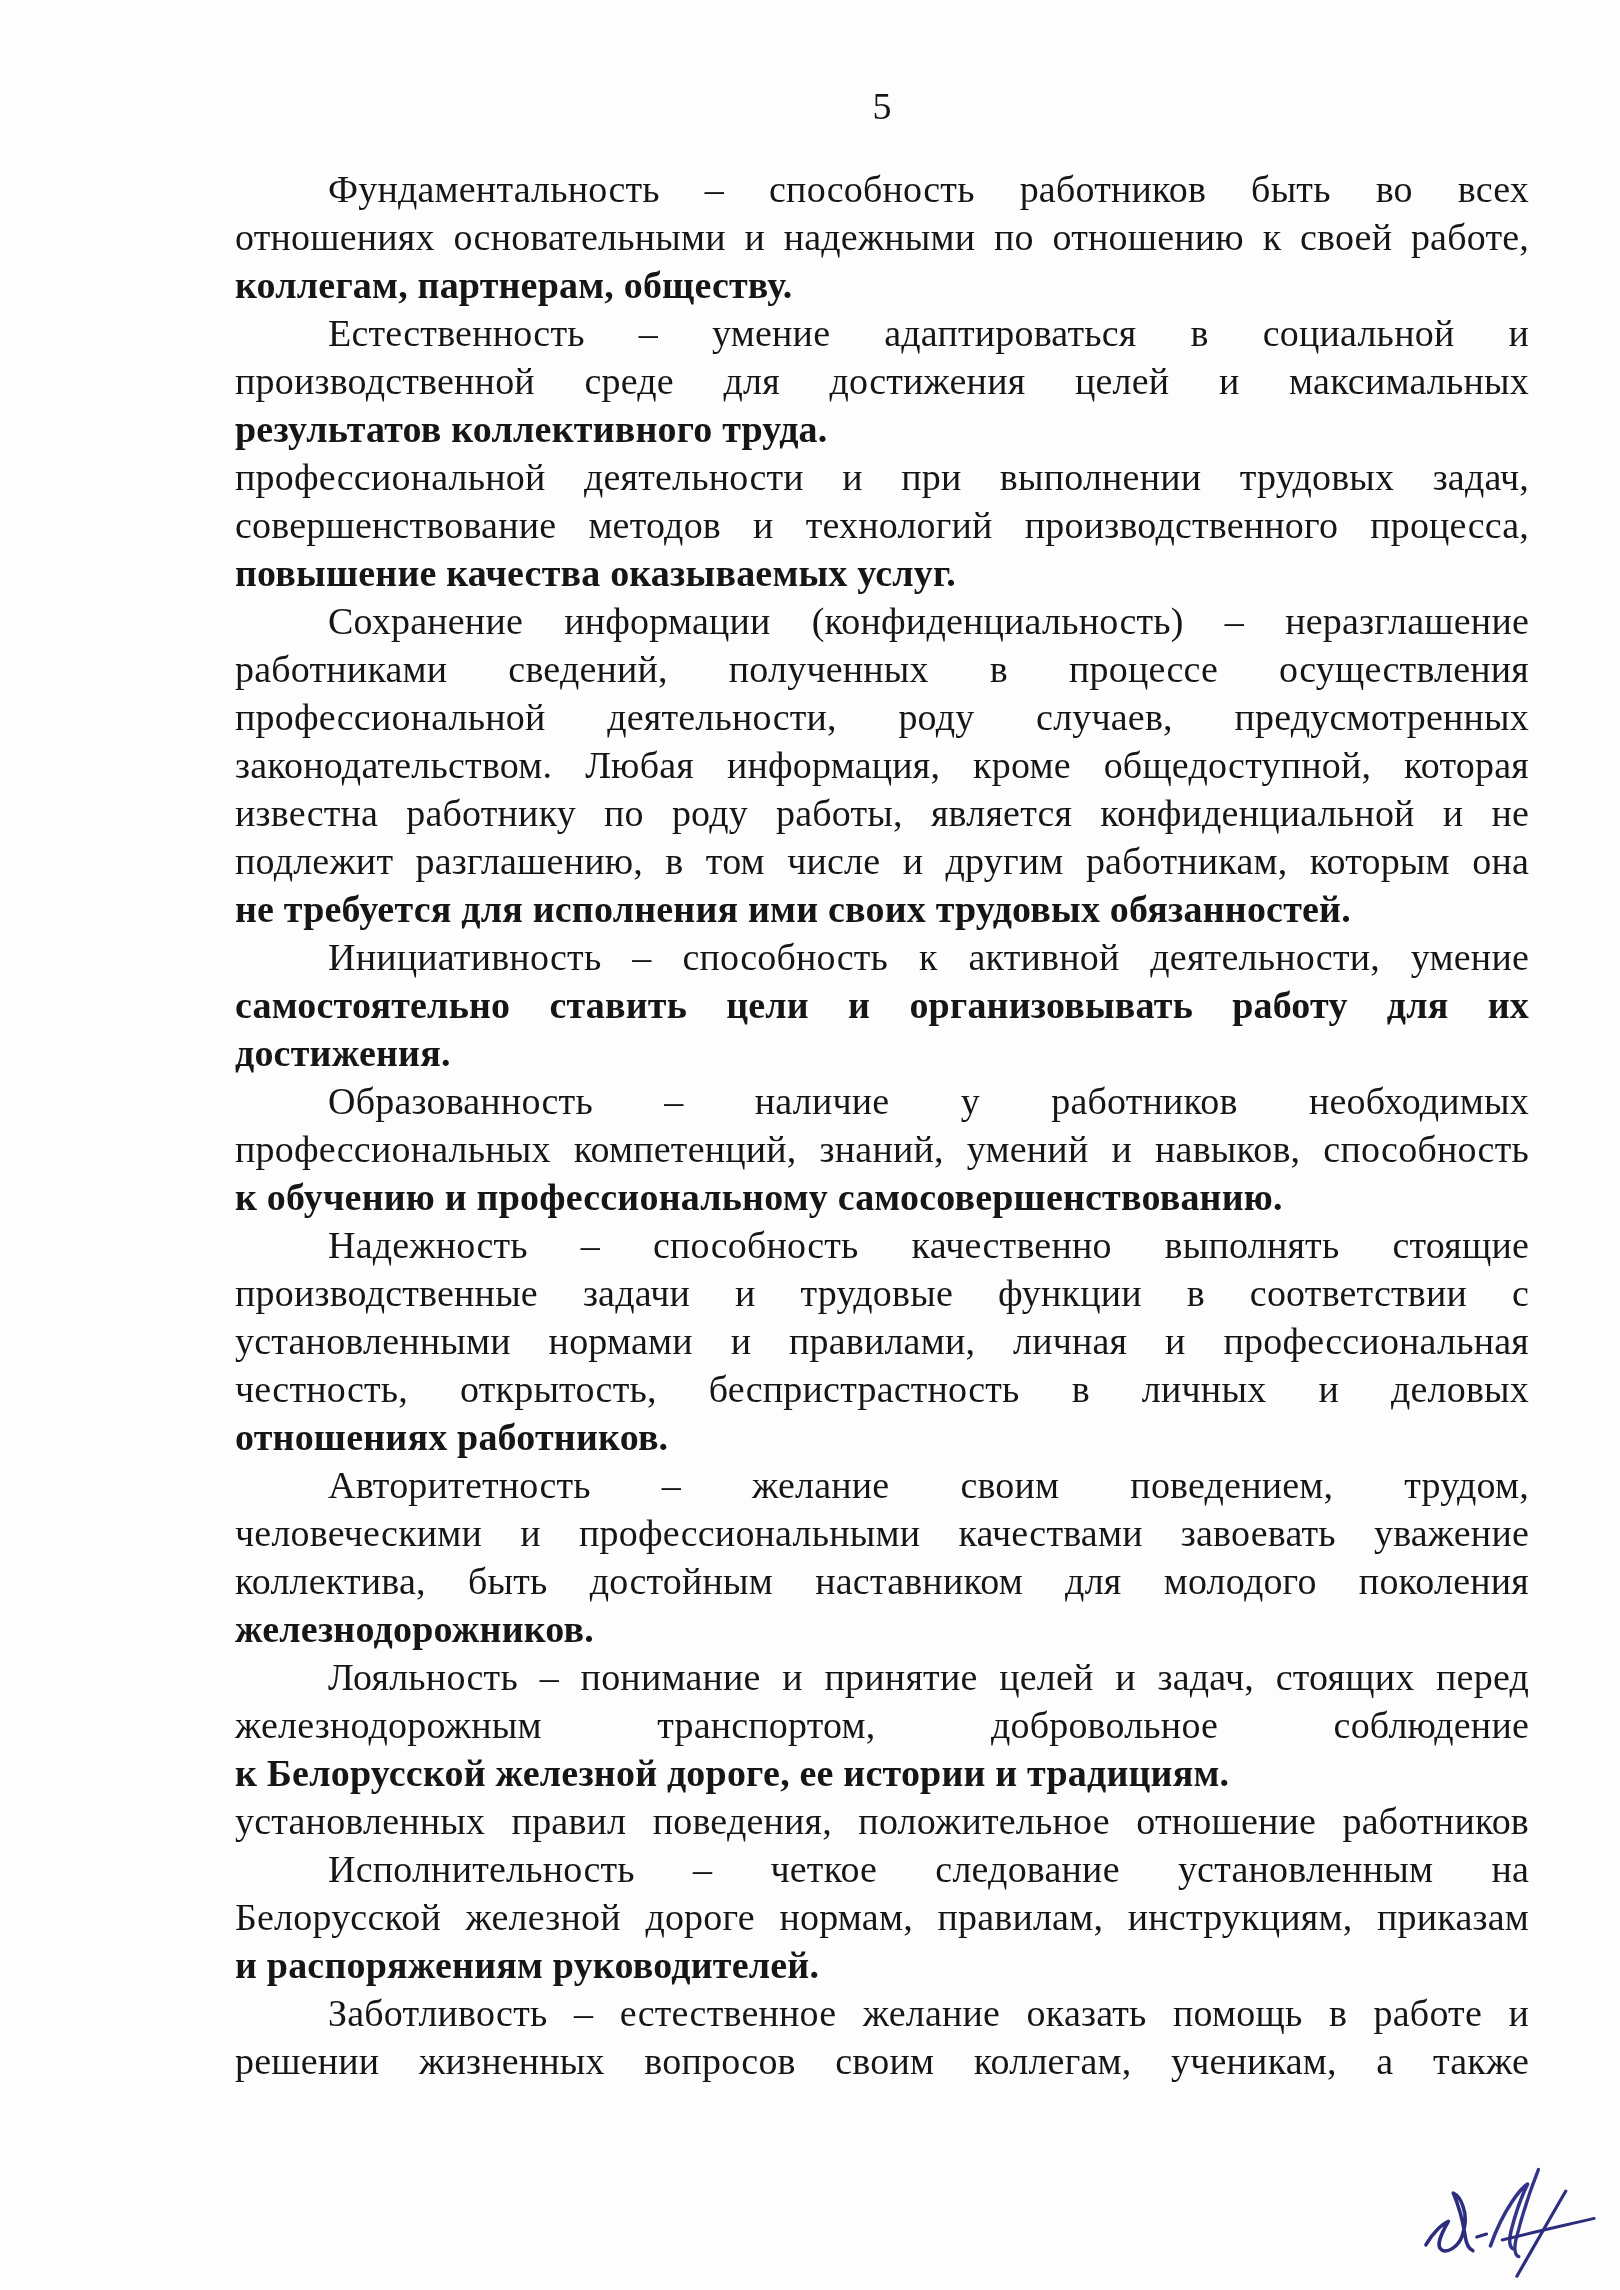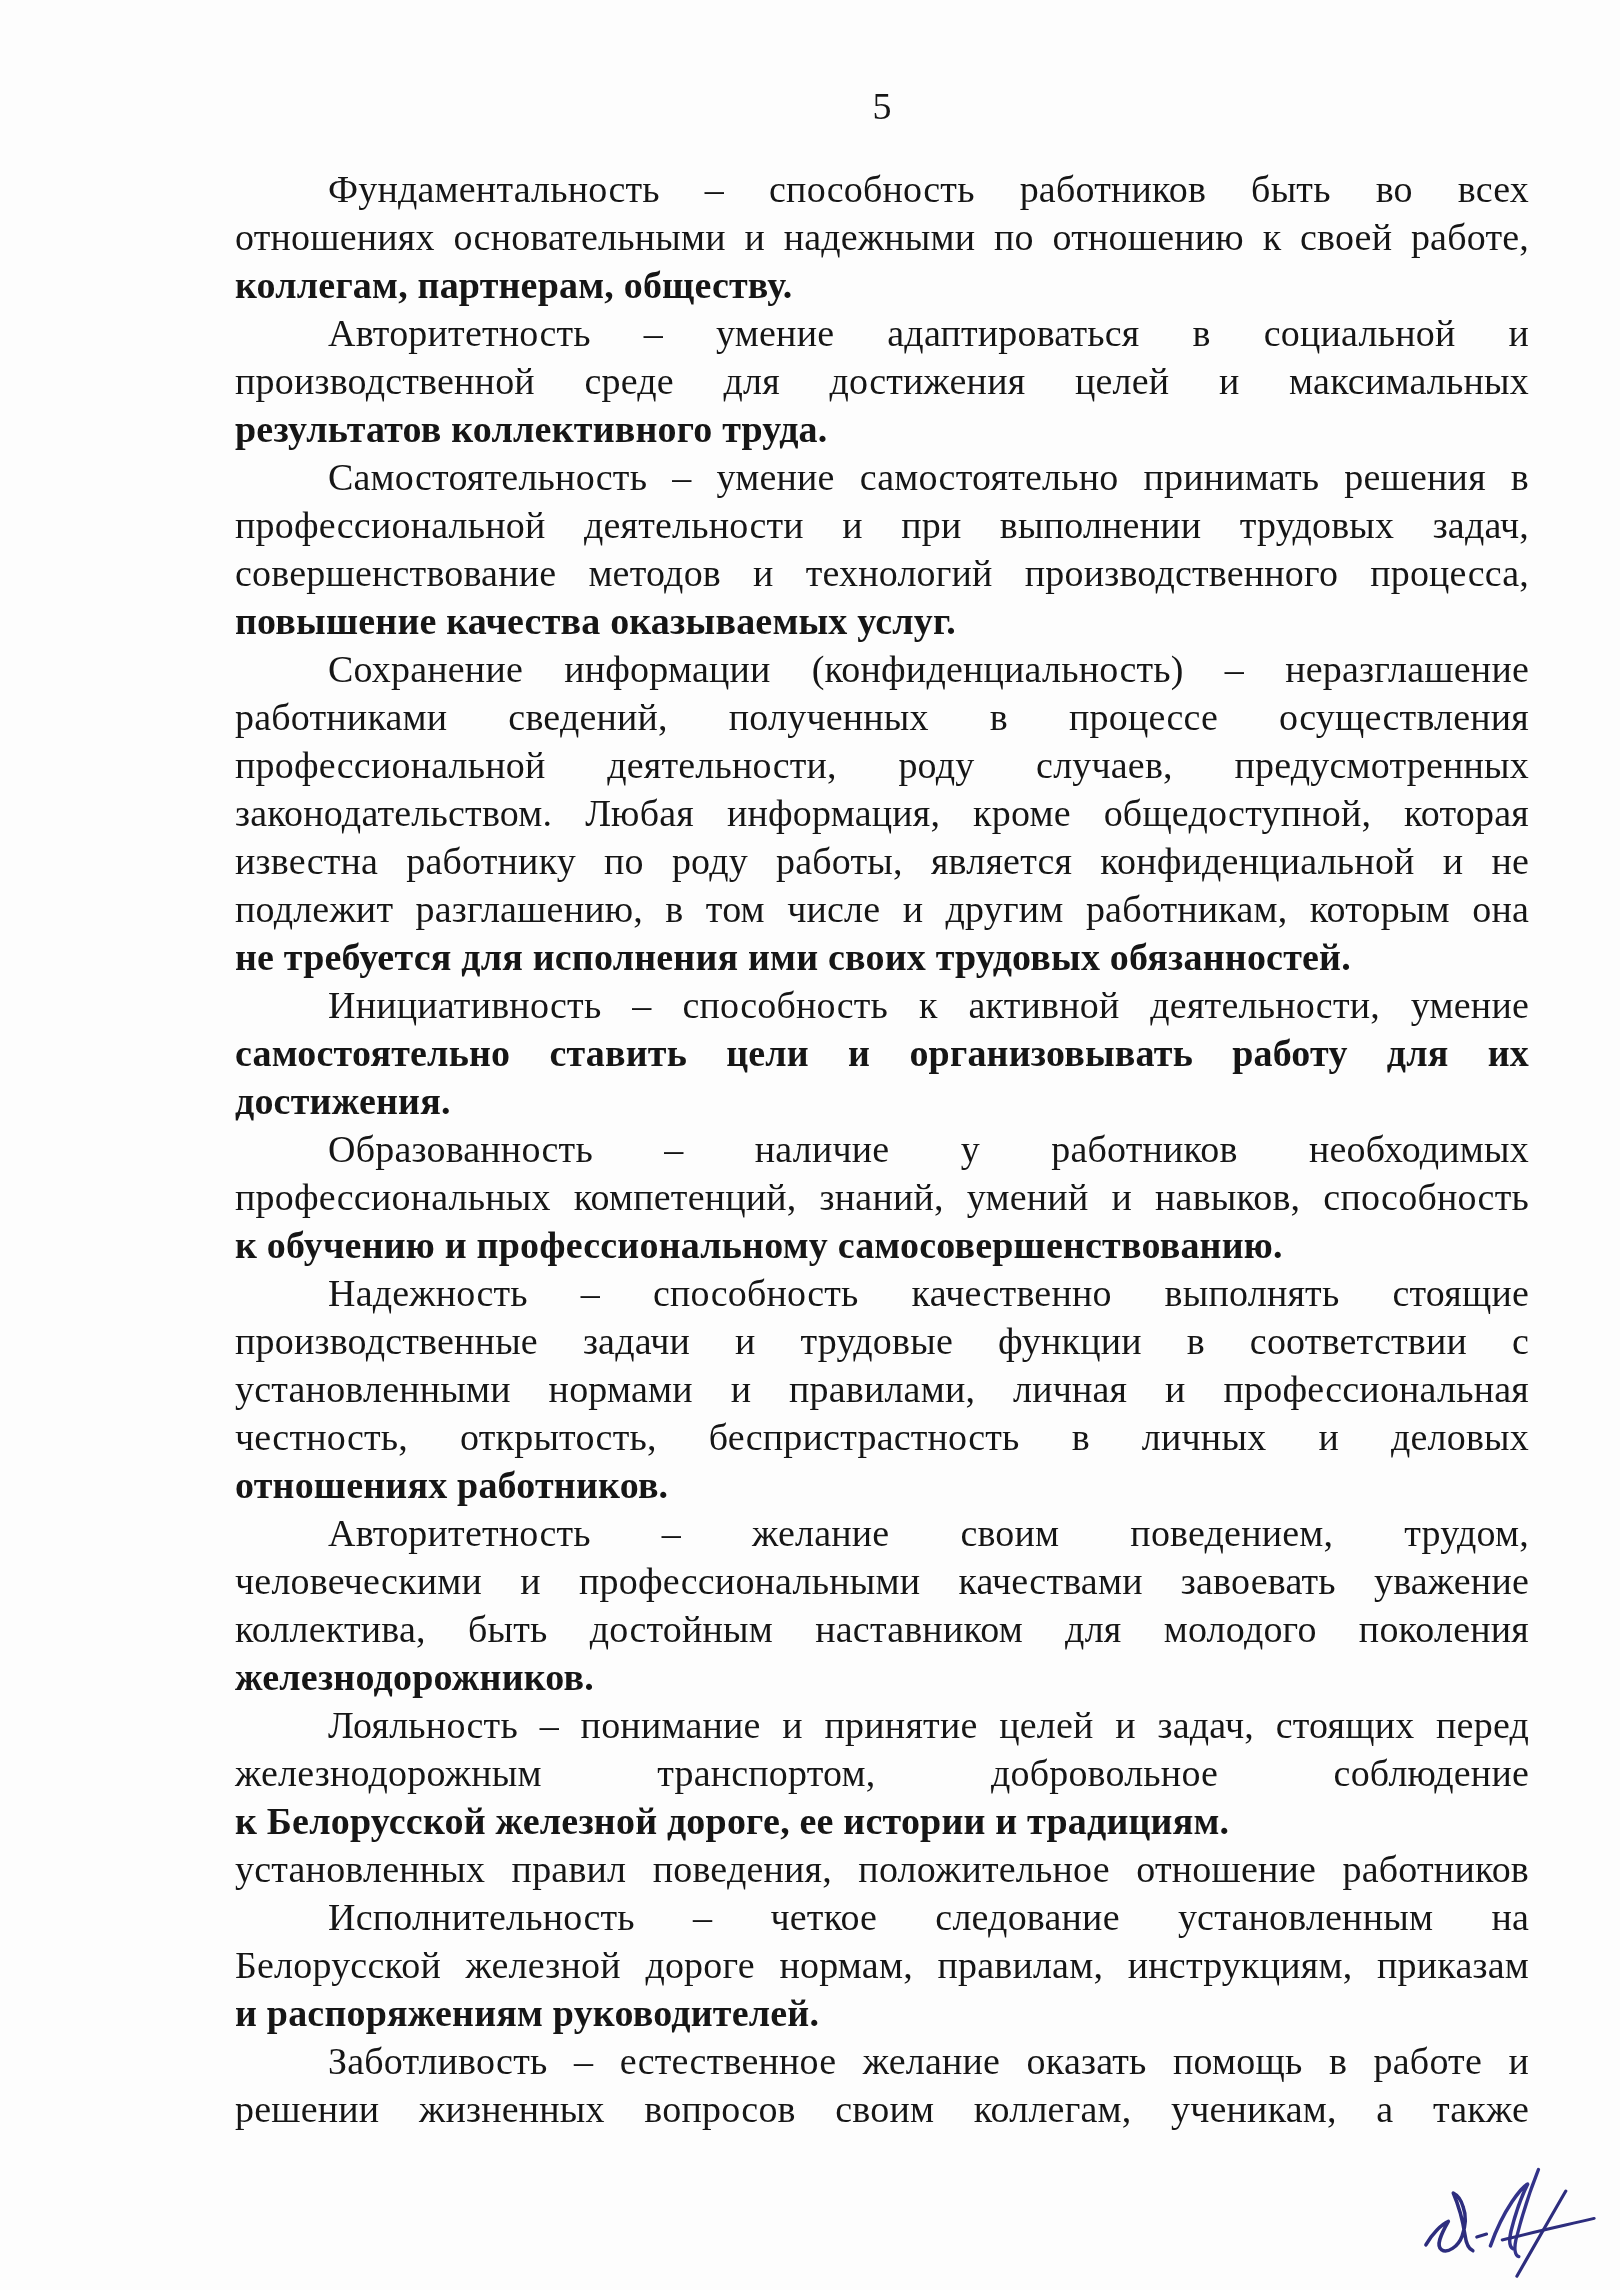--- a/index.html
+++ b/index.html
@@ -57,26 +57,25 @@
 
   <div class="page-number">5</div>
 
   <div class="doc-body">
       <div class="para">
         <div class="line first">Фундаментальность – способность работников быть во всех</div>
         <div class="line">отношениях основательными и надежными по отношению к своей работе,</div>
         <div class="line last">коллегам, партнерам, обществу.</div>
       </div>
       <div class="para">
-        <div class="line first">Авторитетность – умение адаптироваться в социальной и</div>
+        <div class="line first">Естественность – умение адаптироваться в социальной и</div>
         <div class="line">производственной среде для достижения целей и максимальных</div>
         <div class="line last">результатов коллективного труда.</div>
       </div>
       <div class="para">
-        <div class="line first">Самостоятельность – умение самостоятельно принимать решения в</div>
         <div class="line">профессиональной деятельности и при выполнении трудовых задач,</div>
         <div class="line">совершенствование методов и технологий производственного процесса,</div>
         <div class="line last">повышение качества оказываемых услуг.</div>
       </div>
       <div class="para">
         <div class="line first">Сохранение информации (конфиденциальность) – неразглашение</div>
         <div class="line">работниками сведений, полученных в процессе осуществления</div>
         <div class="line">профессиональной деятельности, роду случаев, предусмотренных</div>
         <div class="line">законодательством. Любая информация, кроме общедоступной, которая</div>
         <div class="line">известна работнику по роду работы, является конфиденциальной и не</div>

